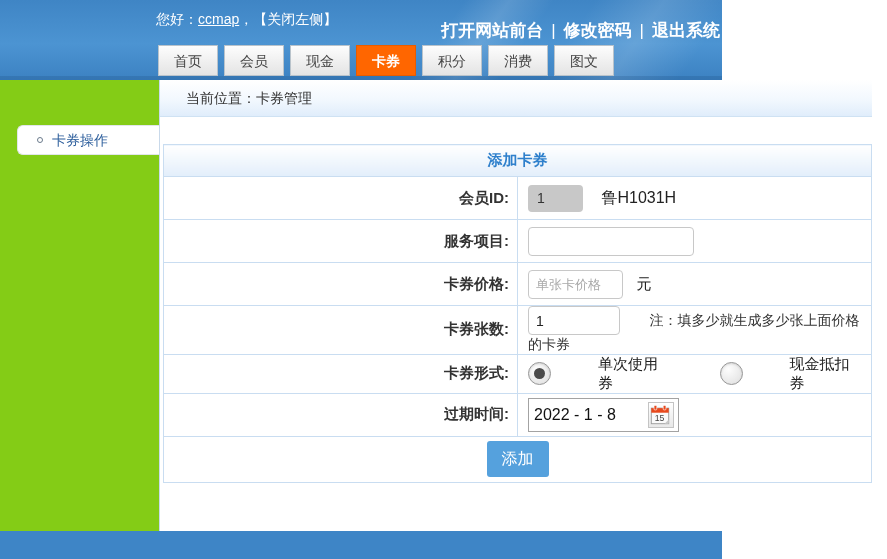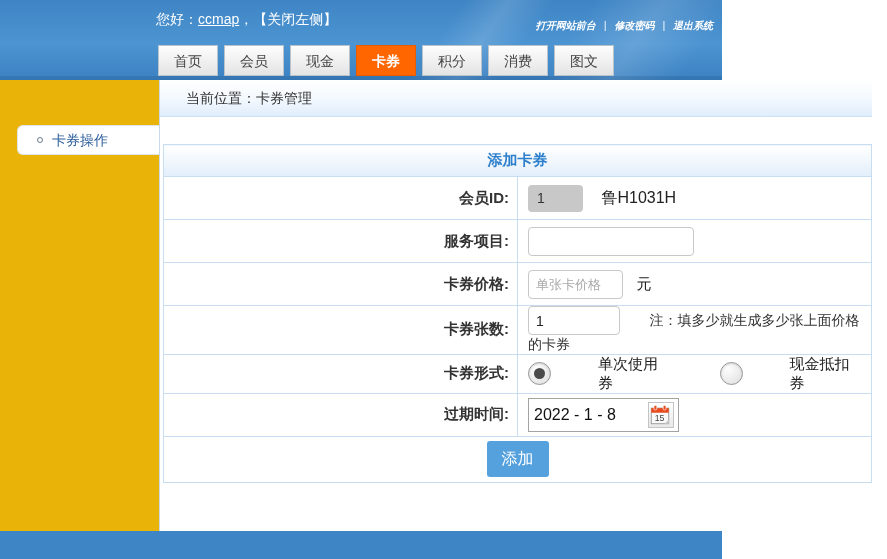--- a/index.html
+++ b/index.html
@@ -9,34 +9,34 @@
 
   
   .header { position:relative; height:80px; flex:0 0 80px;
     background:linear-gradient(to bottom,#3f85c5 0%,#4c94d2 55%,#3c82c2 100%); overflow:hidden; }
   .gloss { position:absolute; top:-30px; height:160px; width:90px;
     background:linear-gradient(to right,rgba(255,255,255,0) 0%,rgba(255,255,255,.14) 50%,rgba(255,255,255,0) 100%);
     transform:skewX(-35deg); }
   .g1 { left:430px; } .g2 { left:560px; width:140px; } .g3 { left:760px; width:70px; }
   .welcome { position:absolute; top:11px; left:156px; color:#fff; font-size:14px; }
   .welcome a { color:#fff; text-decoration:underline; cursor:pointer; }
-  .top-links { position:absolute; top:19px; right:9px; color:#fff; font-size:10px; font-weight:bold;font-style:italic; }
+  .top-links { position:absolute; top:19px; right:2px; color:#fff; font-size:17px; font-weight:bold; }
   .top-links a { color:#fff; text-decoration:none; cursor:pointer; }
   .top-links .sep { margin:0 8px; font-weight:normal; }
   .tabs { position:absolute; left:158px; bottom:4px; display:flex; }
   .tab { display:block; margin-right:6px; padding:0 15px; height:31px; line-height:31px;
     background:linear-gradient(to bottom,#fdfdfd,#e4e4e4); border:1px solid #b9c3cb;
     color:#444; font-size:14px; text-decoration:none; cursor:pointer; }
   .tab.active { background:#ff6600; border-color:#e85c00; color:#fff; font-weight:bold; }
   .header::after { content:""; position:absolute; left:0; right:0; bottom:0; height:4px;
     background:rgba(18,62,110,.18); }
 
   
   .middle { flex:1 1 auto; display:flex; min-height:0; }
-  .sidebar { flex:0 0 160px; background:#eab308; border-right:1px solid #c9d9ea; padding-top:45px; }
+  .sidebar { flex:0 0 160px; background:#84cc16; border-right:1px solid #c9d9ea; padding-top:45px; }
   .side-item { height:30px; line-height:30px; font-size:14px; color:#333;
     display:flex; align-items:center; cursor:pointer; padding-left:36px; margin-bottom:7px; }
   .side-item .bullet { width:6px; height:6px; border:1px solid #6b7b8c; border-radius:50%;
     margin-right:9px; flex:0 0 auto; }
   .side-item.active { margin-left:17px; padding-left:19px; background:#fff;
     border:1px solid #e2e6ea; border-right:none; border-radius:6px 0 0 6px; color:#2b5d9b; }
 
   .content { flex:1 1 auto; background:#fff; }
   .breadcrumb { height:37px; line-height:36px; padding-left:26px; font-size:14px; color:#333;
     background:linear-gradient(to bottom,#ffffff 0%,#f2f8fe 55%,#e0edfb 100%);

